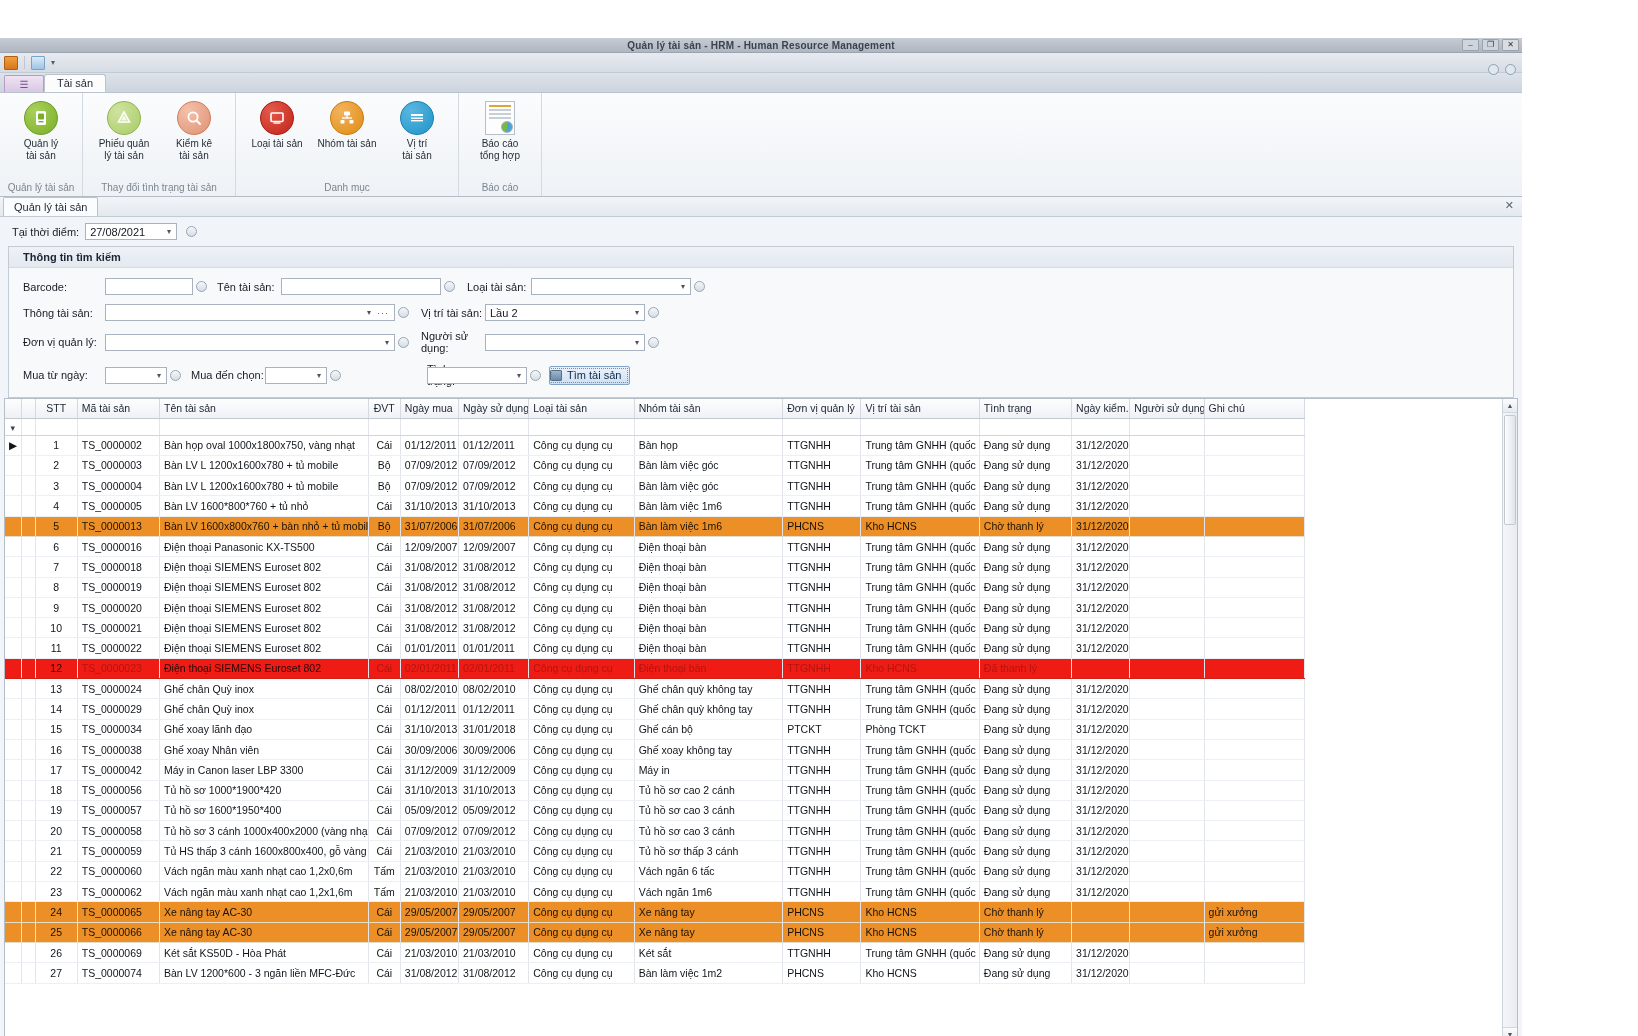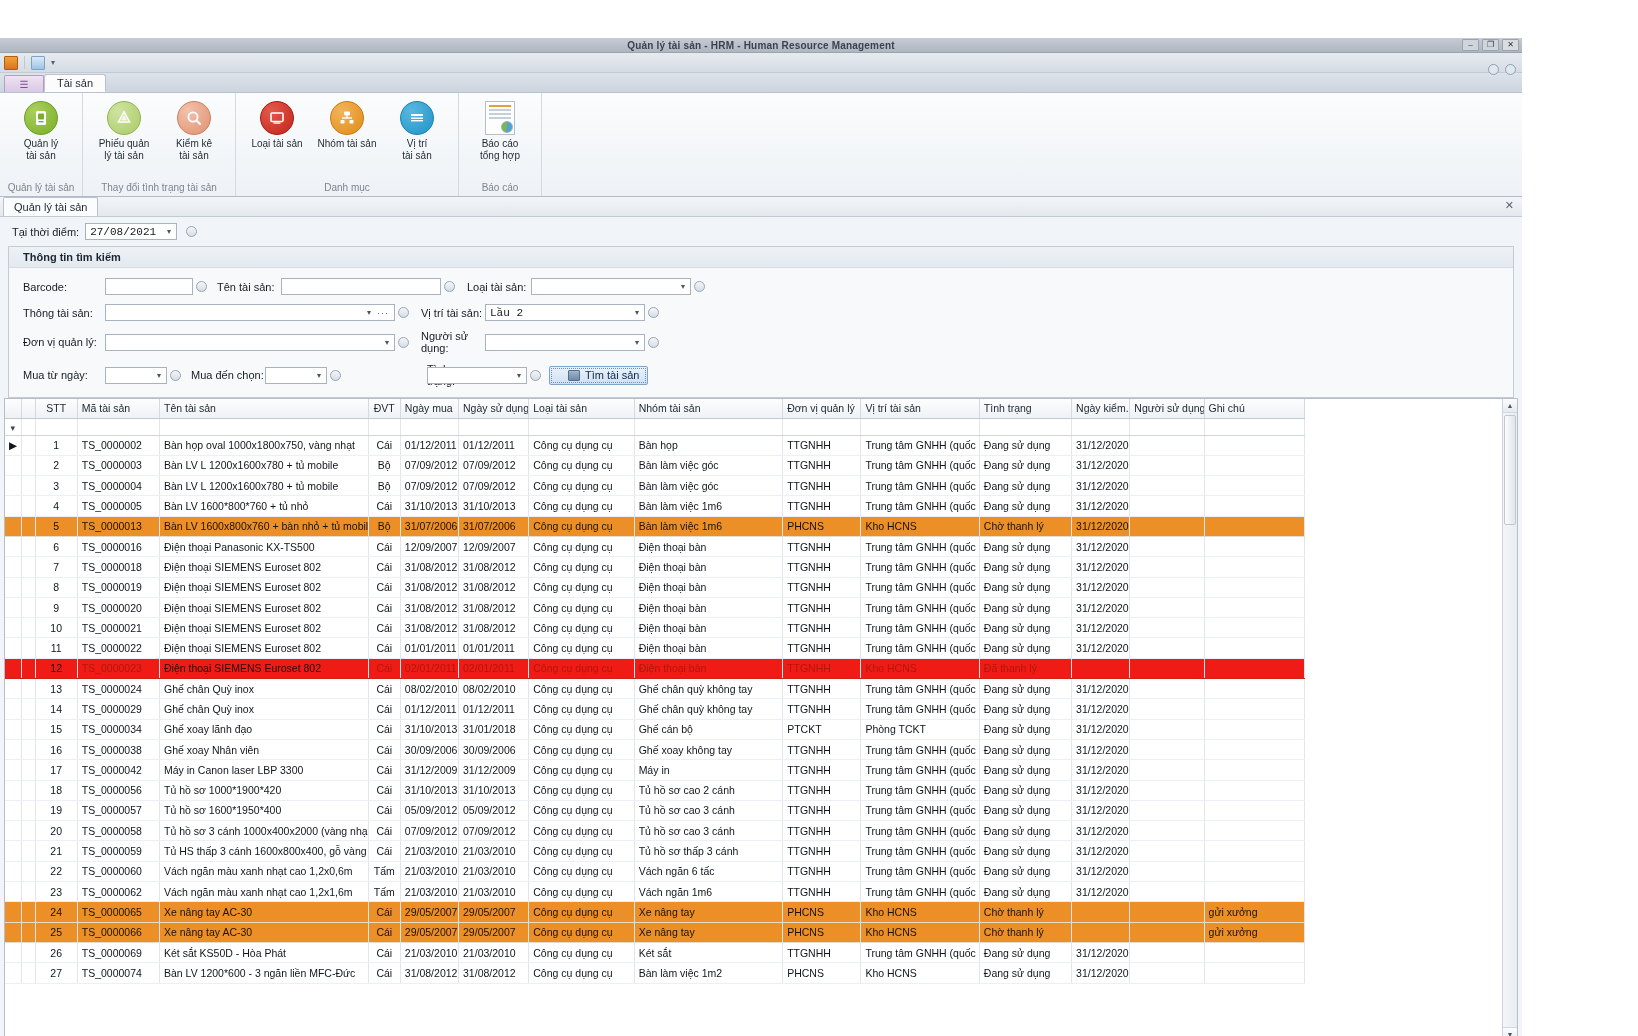--- a/index.html
+++ b/index.html
@@ -154,21 +154,21 @@
     flex: 1; background: #f1f4f8; padding: 0 4px; display:flex; flex-direction:column;
     overflow:hidden;
   }
   .row-asof { display:flex; align-items:center; gap:6px; padding: 6px 6px 4px 8px; }
   .lbl { font-size: 11px; color:#1a1f26; }
   .field {
     height: 17px; background:#fff; border:1px solid #a9b3bf;
     display:flex; align-items:center; padding: 0 2px 0 4px;
     font-size: 11px; color:#13181e;
   }
-  .field .val { flex:1; white-space:nowrap; overflow:hidden;font-family:Liberation Mono, monospace; }
+  .field .val { flex:1; white-space:nowrap; overflow:hidden; }
   .caret { font-size: 8px; color:#4a5562; padding: 0 3px; }
   .dots { font-size: 9px; color:#4a5562; padding:0 3px; letter-spacing:1px;}
   .clr {
     width: 11px; height: 11px; border-radius:50%;
     border:1px solid #9aa5b2; background: linear-gradient(#f4f7fa,#d5dde6);
     margin-left: 3px; flex:none;
   }
 
   .groupbox {
     border: 1px solid #c3cbd5; background:#f7f9fb; margin: 2px 4px 0 4px;
@@ -178,21 +178,21 @@
     padding: 4px 10px 4px 14px;
     background: linear-gradient(#eef2f6,#e3e9f0);
     border-bottom: 1px solid #d4dbe3;
   }
   .gb-body { padding: 10px 8px 8px 8px; }
   .frow { display:flex; align-items:center; margin-bottom: 9px; }
   .flabel { width: 88px; font-size: 11px; padding-left: 6px; color:#171c23; }
   .fctl { display:flex; align-items:center; }
 
   .btn-search {
-    height: 19px; padding: 0 8px 0 18px;
+    height: 19px; padding: 0 8px 0 0;
     display:flex; align-items:center; gap:5px;
     background: linear-gradient(#eaf2fb,#cfe0f2);
     border: 1px solid #7fa3c9; border-radius:2px;
     font-size: 11px; color:#0d2a4a;
     outline: 1px dotted #6f90b5; outline-offset: -3px;
   }
   .search-glyph { width:12px; height:11px; background: linear-gradient(#9fb6cc,#6e8aa8); border:1px solid #53708d; border-radius:1px;}
 
   .count-line {
     font-size: 11px; font-weight: bold; color:#141a21;

